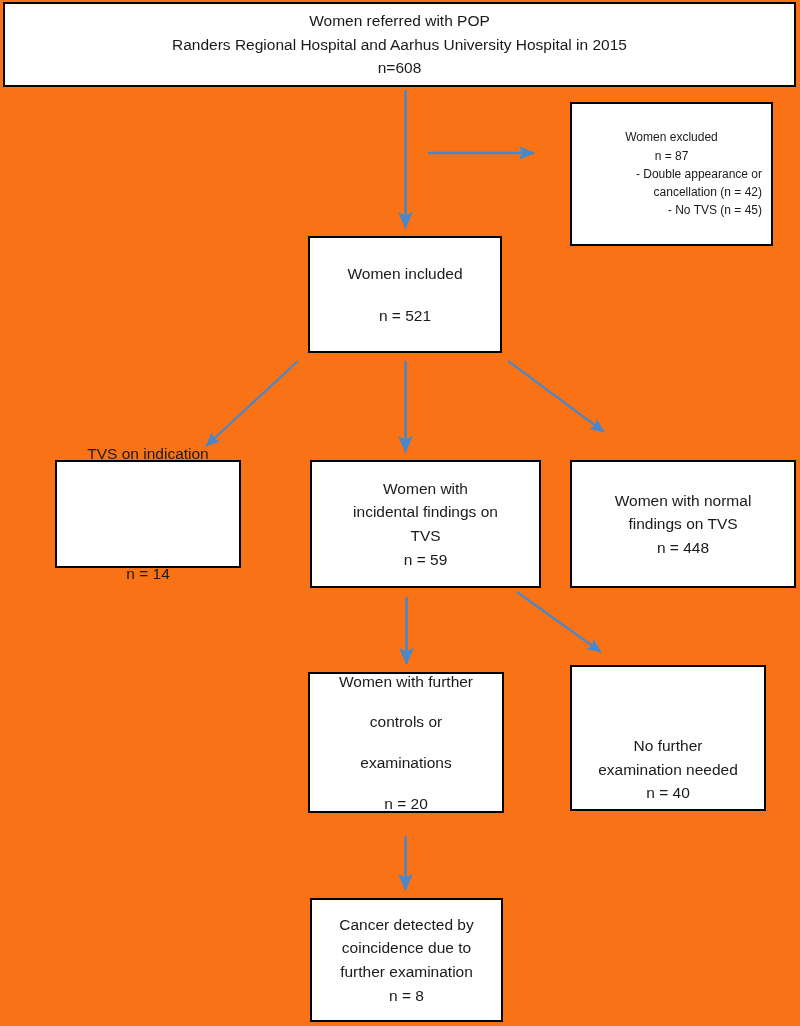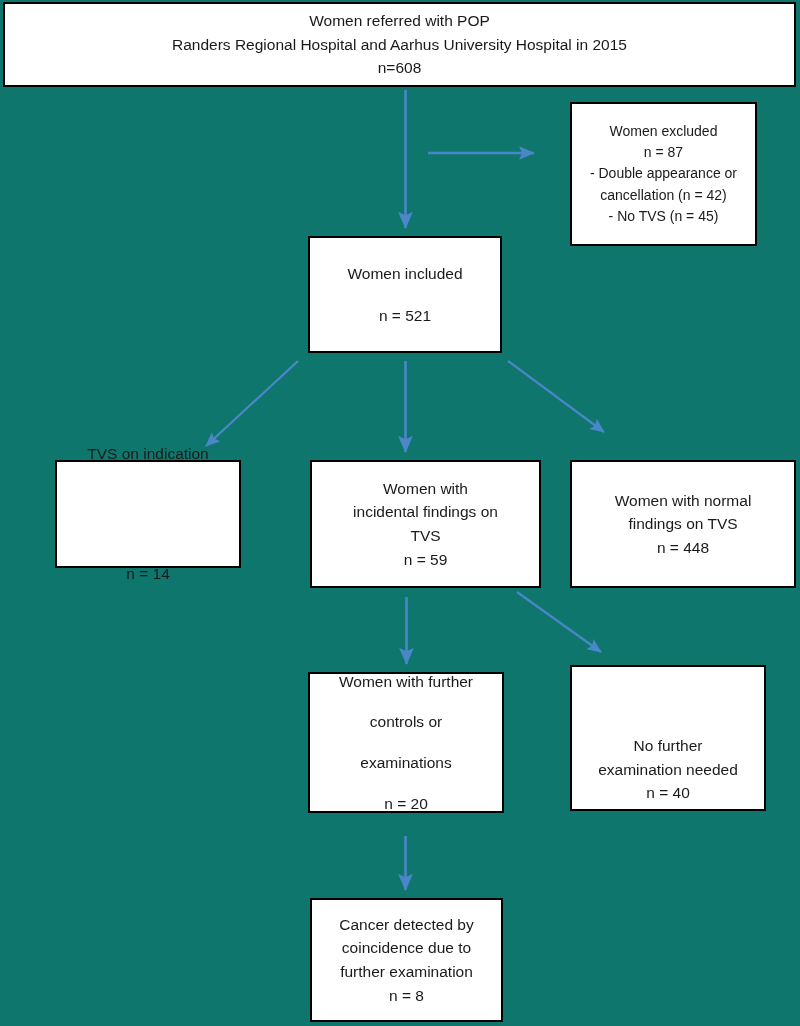--- a/index.html
+++ b/index.html
@@ -9,21 +9,21 @@
     background: #ffffff;
   }
   body {
     font-family: "Liberation Sans", "DejaVu Sans", sans-serif;
     color: #000000;
   }
   #flow-canvas {
     position: relative;
     width: 800px;
     height: 1026px;
-    background: #0f766e;
+    background: #f97316;
     overflow: hidden;
   }
   #arrow-layer {
     position: absolute;
     left: 0;
     top: 0;
     width: 800px;
     height: 1026px;
     pointer-events: none;
   }
@@ -44,32 +44,32 @@
     z-index: 2;
   }
   .node .line {
     display: block;
     white-space: nowrap;
   }
   .node.left-align {
     align-items: stretch;
   }
   .node.left-align .line.l {
-    text-align: center;
+    text-align: right;
   }
   .node.left-align .line.c {
     text-align: center;
   }
   
   #node-referred {
     left: 3px;  top: 2px;   width: 793px; height: 85px;
   }
   #node-excluded {
-    left: 570px; top: 102px; width: 187px; height: 144px;
-    font-size: 14px;
+    left: 570px; top: 102px; width: 203px; height: 144px;
+    font-size: 12px;
     padding: 6px 9px;
     justify-content: center;
   }
   #node-included {
     left: 308px; top: 236px; width: 194px; height: 117px;
   }
   #node-included .gap { height: 18px; }
   #node-tvs-indication {
     left: 55px;  top: 460px; width: 186px; height: 108px; gap: 48px;
   }

